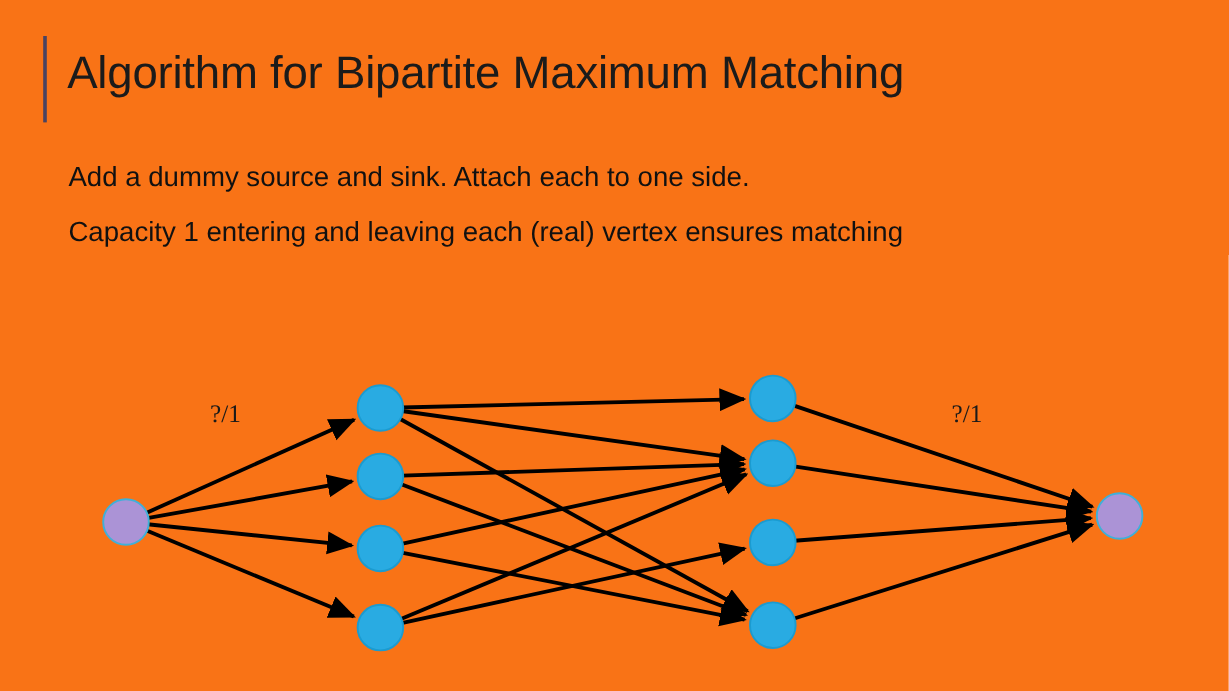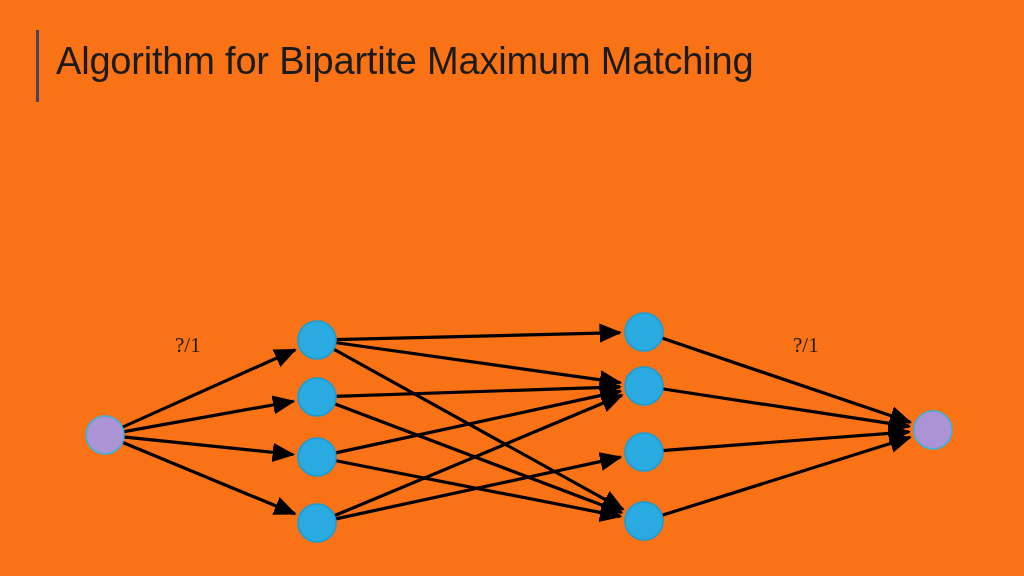--- a/index.html
+++ b/index.html
@@ -75,20 +75,22 @@
 </head>
 <body>
 
 <div id="slide">
 
   <div id="title-accent-bar"></div>
 
   <div id="page-title">Algorithm for Bipartite Maximum Matching</div>
 
   <div id="body-text">
+    <div class="body-line">Add a dummy source and sink. Attach each to one side.</div>
+    <div class="body-line">Capacity 1 entering and leaving each (real) vertex ensures matching</div>
   </div>
 
   <div id="flow-diagram">
     <svg width="1024" height="296" viewBox="0 0 1024 296">
       <defs>
         <marker id="arrowhead" markerWidth="7" markerHeight="7" refX="6.4" refY="3" orient="auto" markerUnits="strokeWidth">
           <path d="M0,0 L7,3 L0,6 z" fill="#000000"></path>
         </marker>
       </defs>
 

